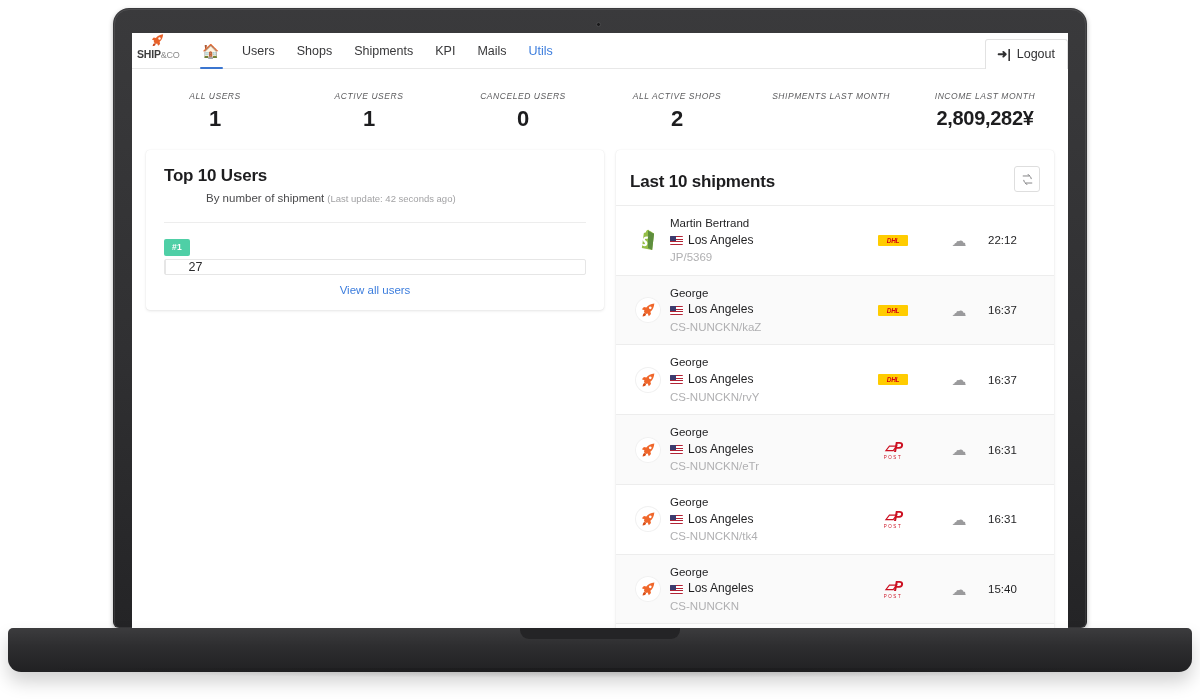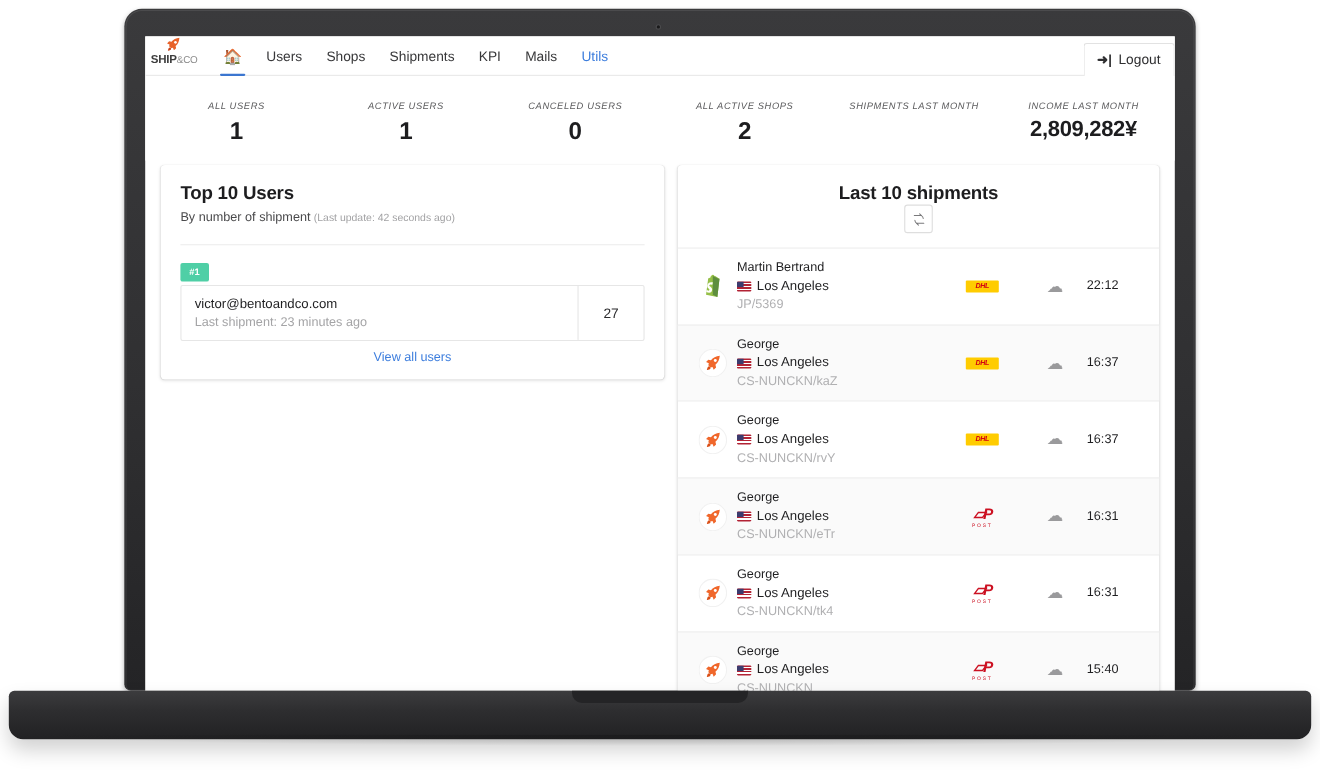--- a/index.html
+++ b/index.html
@@ -112,21 +112,21 @@
   #content {
     display: flex; gap: 12px; padding: 4px 14px 0 14px;
     align-items: flex-start;
   }
   .card {
     background: #ffffff; border-radius: 4px;
     box-shadow: 0 1px 3px rgba(0,0,0,.10), 0 0 1px rgba(0,0,0,.10);
   }
   #users-card { width: 459px; padding: 16px 18px 14px 18px; }
   #users-title { font-size: 17px; font-weight: 700; color: #1d1d1f; letter-spacing: -.2px; }
-  #users-sub-line { margin-top: 6px; font-size: 11.5px; color: #4a4a4c; }
+  #users-sub-line { margin-top: 6px; font-size: 11.5px; color: #4a4a4c; margin-left: 42px; }
   #users-sub-note { font-size: 9.5px; color: #a2a2a4; margin-left: 3px; }
   #users-divider { height: 1px; background: #ededed; margin: 18px 0 0 0; }
 
   .rank-badge {
     display: inline-block; margin-top: 16px;
     background: #4fcfa6; color: #ffffff;
     font-size: 8.5px; font-weight: 700;
     padding: 3px 8px 4px 8px; border-radius: 2px; letter-spacing: .2px;
   }
   .user-row {
@@ -142,23 +142,22 @@
     font-size: 12.5px; color: #2b2b2d;
   }
   #view-all-users {
     display: block; text-align: center; margin-top: 9px;
     font-size: 11.5px; color: #3c7ddd; cursor: pointer;
   }
 
   
   #ship-card { width: 439px; padding: 0 0 0 0; overflow: hidden; }
   #ship-header {
-    display: flex; align-items: center; justify-content: space-between;
+    display: flex; align-items: flex-end; justify-content: space-between;
     padding: 16px 14px 13px 14px;
-    flex-direction: column;
   }
   #ship-title { font-size: 17px; font-weight: 700; color: #1d1d1f; letter-spacing: -.2px; }
   #refresh-btn {
     width: 26px; height: 26px; border: 1px solid #dedede; border-radius: 3px;
     background: #fff; display: flex; align-items: center; justify-content: center;
     cursor: pointer;
   }
   .ship-row {
     display: flex; align-items: center;
     border-top: 1px solid #ededed;
@@ -268,24 +267,20 @@
 
       <div id="users-card" class="card">
         <div id="users-title">Top 10 Users</div>
         <div id="users-sub-line">
           <span>By number of shipment</span><span id="users-sub-note">(Last update: 42 seconds ago)</span>
         </div>
         <div id="users-divider"></div>
 
         <div class="rank-badge">#1</div>
         <div class="user-row">
-          <div class="user-main">
-            <div class="user-email">victor@bentoandco.com</div>
-            <div class="user-last">Last shipment: 23 minutes ago</div>
-          </div>
           <div class="user-count">27</div>
         </div>
         <span id="view-all-users">View all users</span>
       </div>
 
       <div id="ship-card" class="card">
         <div id="ship-header">
           <div id="ship-title">Last 10 shipments</div>
           <div id="refresh-btn">
             <svg width="13" height="13" viewBox="0 0 24 24">

